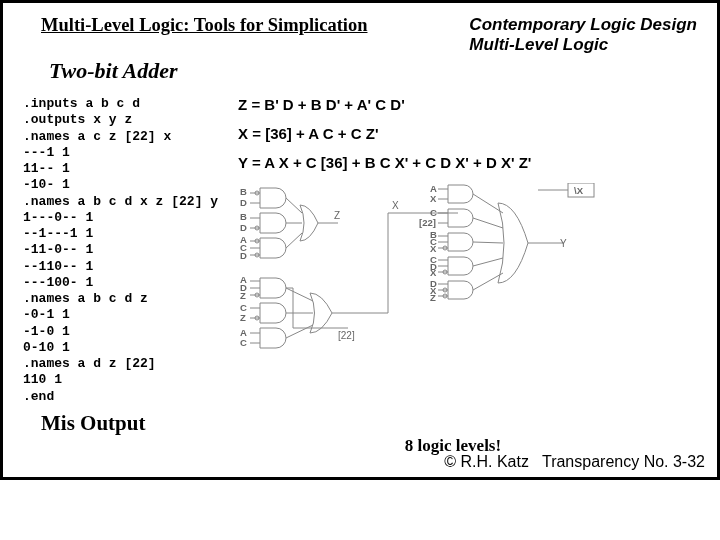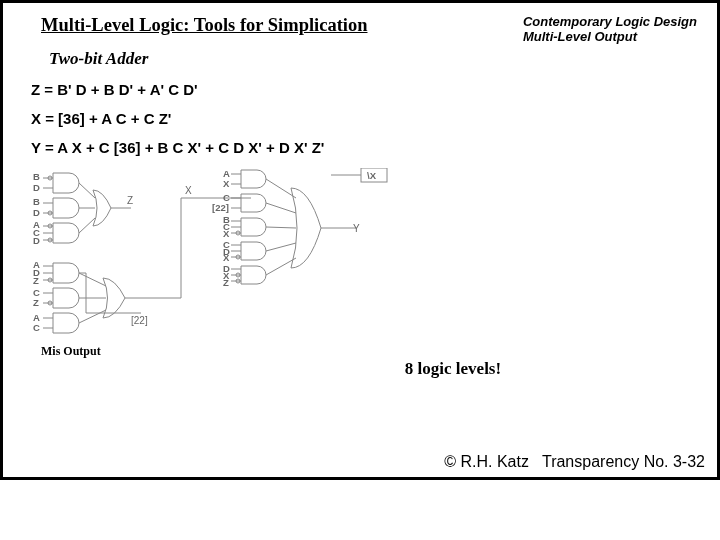--- a/index.html
+++ b/index.html
@@ -24,72 +24,72 @@
   .title {
     font-family: "Times New Roman", Times, serif;
     font-weight: bold;
     font-size: 18.5px;
     text-decoration: underline;
     margin-left: 18px;
     margin-top: 2px;
   }
   .brand {
     font-family: Arial, sans-serif;
-    font-size: 13px;
+    font-size: 17px;
     font-style: italic;
     font-weight: bold;
     text-align: left;
     margin-top: 2px;
     margin-right: 6px;
     line-height: 1.15;
   }
   .subtitle {
     font-family: "Times New Roman", Times, serif;
     font-style: italic;
     font-weight: bold;
-    font-size: 17px;
+    font-size: 22px;
     margin-left: 26px;
     margin-top: 4px;
   }
   .body {
     display: flex;
     margin-top: 12px;
   }
   .netlist {
     font-family: "Courier New", monospace;
     font-size: 13px;
     font-weight: bold;
     white-space: pre;
     line-height: 1.25;
     margin-left: 0px;
     flex: 0 0 auto;
   }
   .right {
     flex: 1;
     position: relative;
-    margin-left: 8px;
+    margin-left: 20px;
   }
   .eq {
     font-family: Arial, sans-serif;
     font-weight: bold;
     font-size: 15px;
     margin-bottom: 12px;
     white-space: nowrap;
   }
   .diagram {
     position: relative;
     width: 400px;
     height: 170px;
     margin-top: 8px;
   }
   .diagram svg { position: absolute; top: 0; left: 0; }
   .mis {
     font-family: "Times New Roman", Times, serif;
     font-weight: bold;
-    font-size: 12px;
+    font-size: 21px;
     margin-left: 18px;
     margin-top: 6px;
   }
   .levels {
     font-family: "Times New Roman", Times, serif;
     font-weight: bold;
     font-size: 17px;
     text-align: center;
     margin-top: 0;
     margin-left: 180px;
@@ -105,26 +105,45 @@
   .wlabel { font: 10px Arial; fill:#666; }
 </style>
 </head>
 <body>
 
 <div class="slide">
   <div class="hdr">
     <div class="title">Multi-Level Logic: Tools for Simplication</div>
     <div class="brand">
       <span>Contemporary Logic Design</span><br>
-      <span>Multi-Level Output</span>
+      <span>Multi-Level Logic</span>
     </div>
   </div>
   <div class="subtitle">Two-bit Adder</div>
 
   <div class="body">
+    <div class="netlist">.inputs a b c d
+.outputs x y z
+.names a c z [22] x
+---1 1
+11-- 1
+-10- 1
+.names a b c d x z [22] y
+1---0-- 1
+--1---1 1
+-11-0-- 1
+--110-- 1
+---100- 1
+.names a b c d z
+-0-1 1
+-1-0 1
+0-10 1
+.names a d z [22]
+110 1
+.end</div>
 
     <div class="right">
       <div class="eq">Z = B' D + B D' + A' C D'</div>
       <div class="eq">X = [36] + A C + C Z'</div>
       <div class="eq">Y = A X + C [36] + B C X' + C D X' + D X' Z'</div>
 
       <div class="diagram">
         <svg width="400" height="170" viewBox="0 0 400 170">
           <g stroke="#888" stroke-width="1" fill="none">
 

